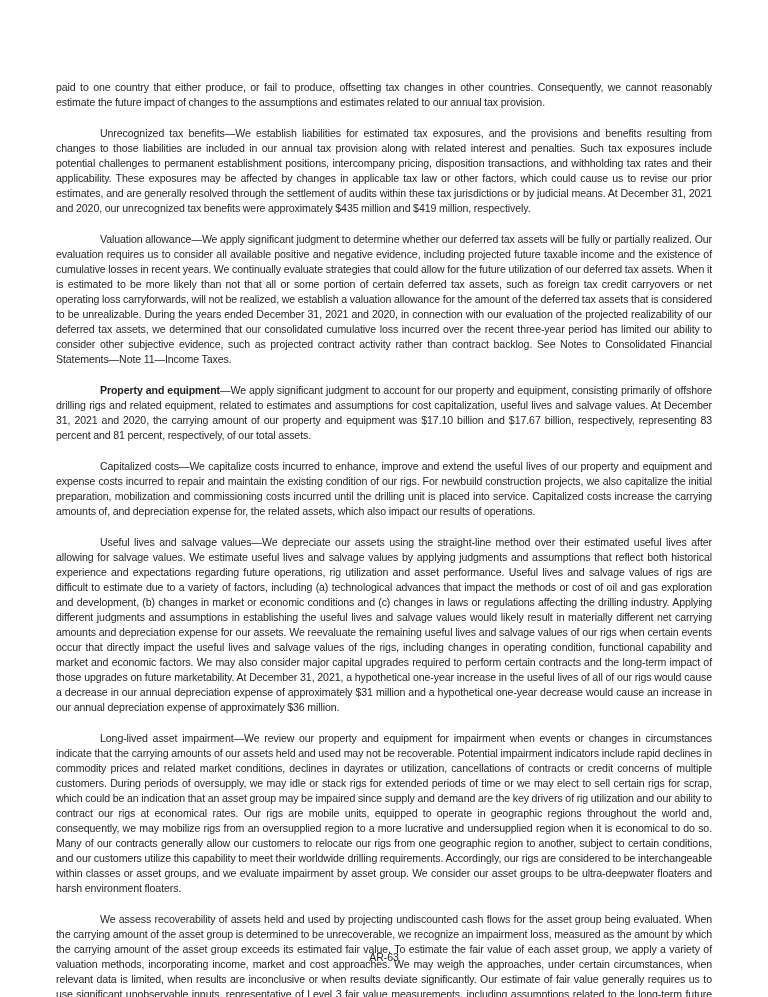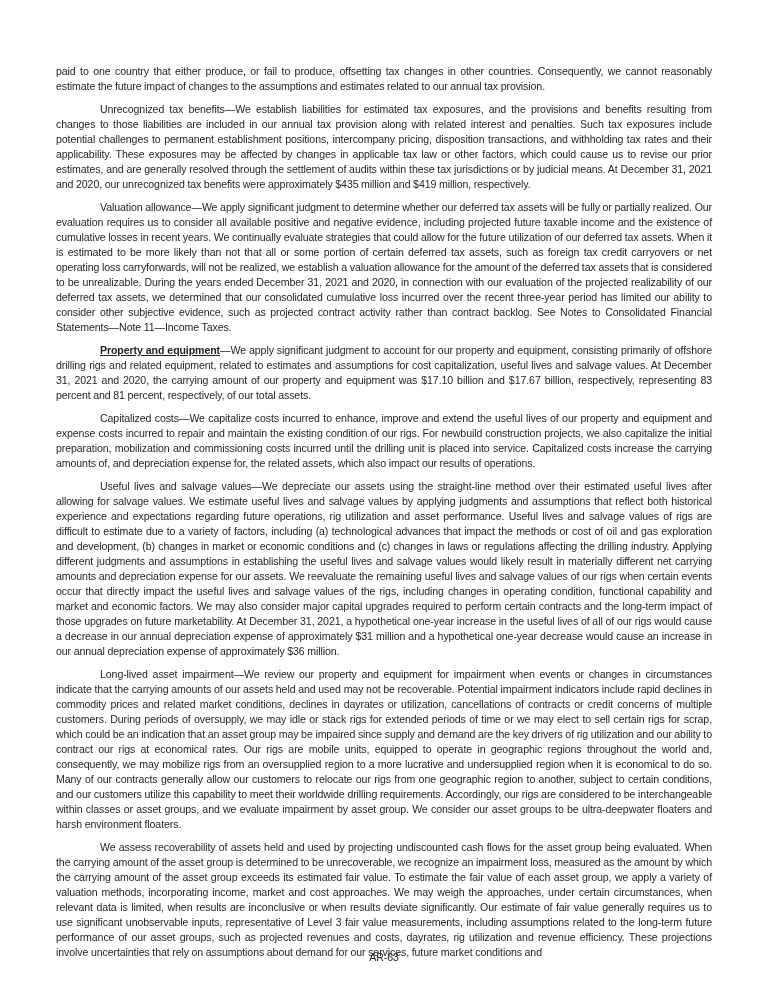--- a/index.html
+++ b/index.html
@@ -16,36 +16,35 @@
     color: #1f1f1f;
     overflow: hidden;
   }
   .content {
     position: absolute;
     left: 56px;
     top: 64px;
     width: 656px;
   }
   p.para {
-    margin: 0 0 8px 0;
+    margin: 16px 0 8px 0;
     font-size: 10.6px;
     line-height: 15px;
     text-align: justify;
     text-indent: 44px;
     letter-spacing: -0.1px;
     word-spacing: -0.2px;
   }
   p.para.no-indent {
     text-indent: 0;
   }
   .lead-italic {
   }
   .lead-bold {
     font-weight: bold;
-    text-decoration: underline;
   }
   .footer {
     position: absolute;
     top: 951px;
     left: 0;
     width: 100%;
     text-align: center;
     font-size: 10.6px;
     letter-spacing: -0.1px;
     color: #1f1f1f;

